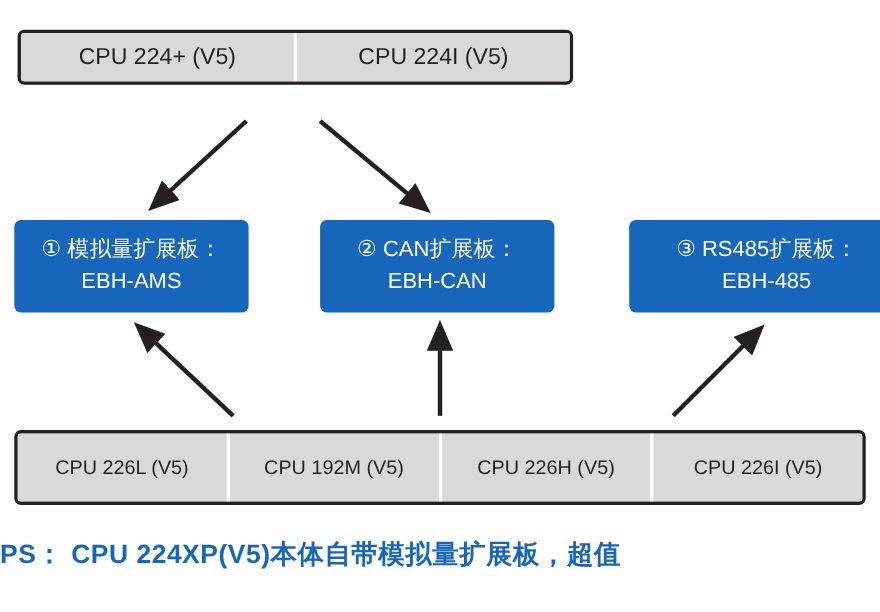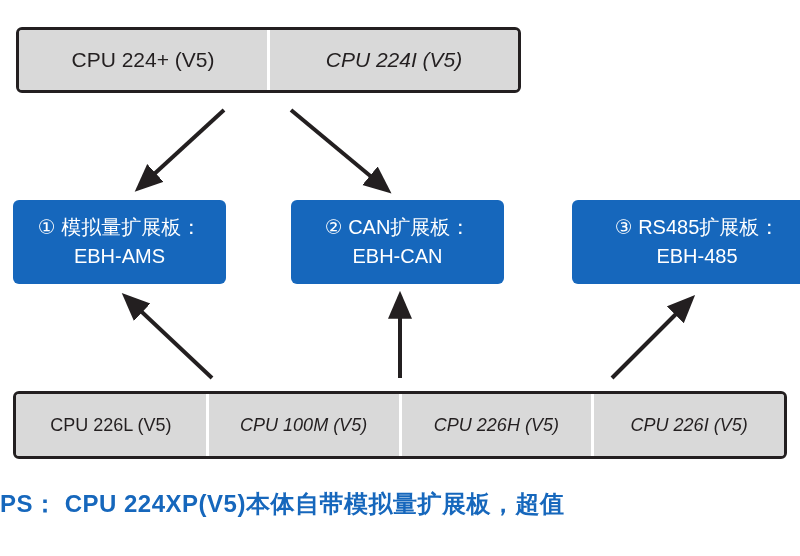--- a/index.html
+++ b/index.html
@@ -32,28 +32,27 @@
     box-sizing: border-box;
     flex: 1 1 0;
     display: flex;
     align-items: center;
     justify-content: center;
     color: #231f20;
     background: #d9d9d9;
   }
   .cpu-cell + .cpu-cell {
     border-left: 3px solid #ffffff;
-    font-style: italic;
   }
 
   #top-group {
     left: 16px;
     top: 27px;
     width: 505px;
-    height: 66px;
+    height: 50px;
   }
   #top-group .cpu-cell {
     font-size: 21px;
   }
 
   #bottom-group {
     left: 13px;
     top: 391px;
     width: 774px;
     height: 68px;
@@ -127,21 +126,21 @@
     <span class="line2">EBH-CAN</span>
   </div>
 
   <div id="board-3" class="board">
     <span class="line1">③ RS485扩展板：</span>
     <span class="line2">EBH-485</span>
   </div>
 
   <div id="bottom-group" class="cpu-group">
     <div class="cpu-cell">CPU 226L (V5)</div>
-    <div class="cpu-cell">CPU 100M (V5)</div>
+    <div class="cpu-cell">CPU 192M (V5)</div>
     <div class="cpu-cell">CPU 226H (V5)</div>
     <div class="cpu-cell">CPU 226I (V5)</div>
   </div>
 
   <svg id="arrows" viewBox="0 0 800 556">
     <defs>
       <marker id="head" markerWidth="7" markerHeight="7" refX="5.2" refY="3" orient="auto" markerUnits="strokeWidth">
         <path d="M0,0 L7,3 L0,6 z" fill="#231f20"></path>
       </marker>
     </defs>

